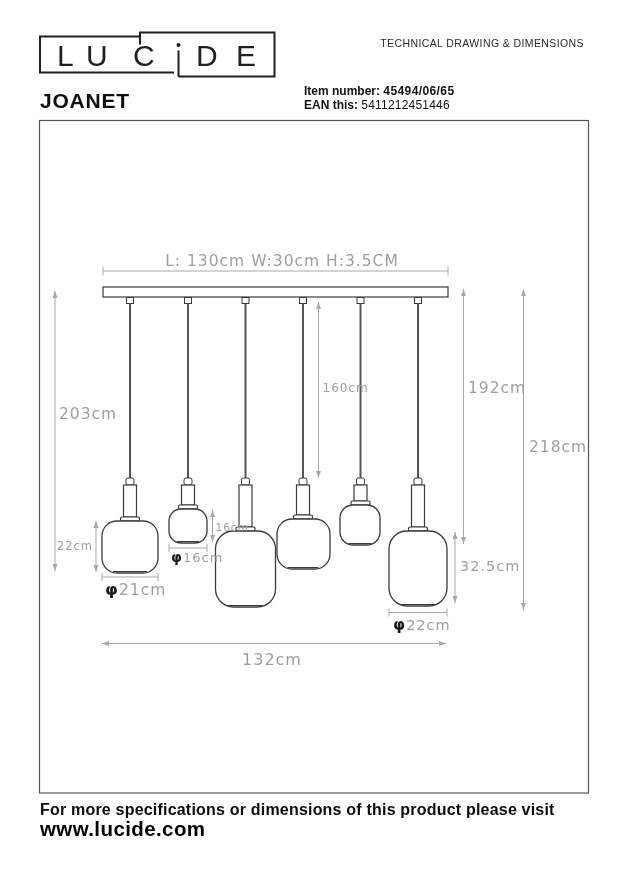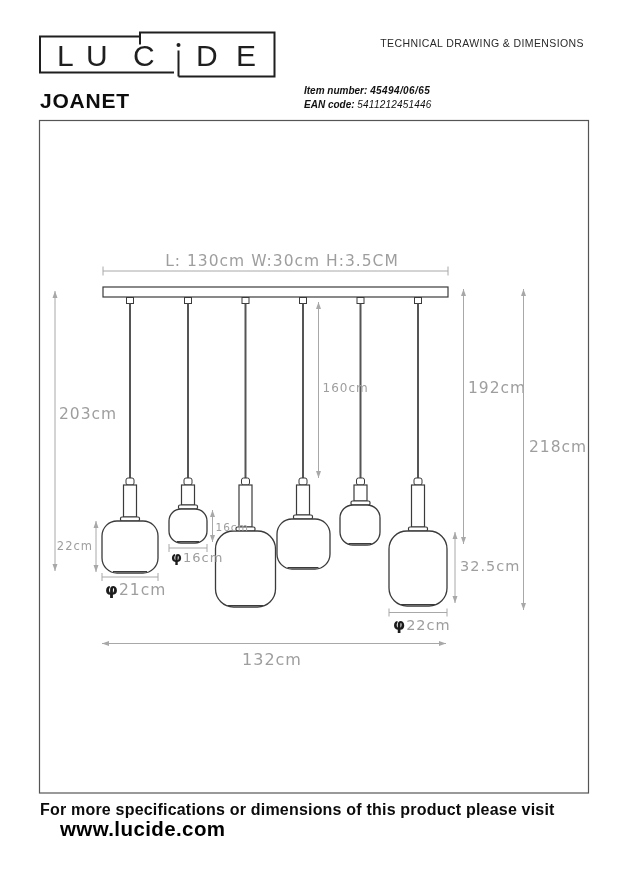--- a/index.html
+++ b/index.html
@@ -2,41 +2,41 @@
 <html><head>
 <meta charset="utf-8">
 <style>
   html,body{margin:0;padding:0;}
   body{background:#ffffff;width:620px;height:877px;position:relative;
        font-family:"Liberation Sans",sans-serif;-webkit-font-smoothing:antialiased;}
   .page{position:absolute;left:0;top:0;width:620px;height:877px;background:#fff;overflow:hidden;}
   .abs{position:absolute;}
   .doc-title{top:37px;right:36px;font-size:10.5px;color:#2a2a2a;letter-spacing:.4px;}
   .product-name{left:40px;top:89px;font-size:21px;font-weight:bold;color:#0d0d0d;letter-spacing:.8px;}
-  .codes{left:304px;top:84px;font-size:10px;color:#111;line-height:14px;font-style:italic;}
+  .codes{left:304px;top:84px;font-size:12px;color:#111;line-height:14px;}
   .codes .lbl{font-weight:bold;}
   .codes .val-bold{font-weight:bold;letter-spacing:.4px;}
   .codes .val-reg{font-weight:normal;letter-spacing:.2px;text-align:center;}
   .footer-note{left:40px;top:801px;font-size:16px;font-weight:bold;color:#0b0b0b;letter-spacing:.2px;}
-  .footer-site{left:40px;top:817px;font-size:20.5px;font-weight:bold;color:#000;letter-spacing:.4px;margin-left:20px;}
+  .footer-site{left:40px;top:817px;font-size:20.5px;font-weight:bold;color:#000;letter-spacing:.4px;}
   svg text{font-family:"DejaVu Sans",sans-serif;}
   .dimtxt{fill:#9e9e9e;letter-spacing:1px;}
   .diasym{fill:#1c1c1c;font-weight:bold;}
   .logoletter{fill:#1f1f1f;font-family:"Liberation Sans",sans-serif;}
 </style>
 </head>
 <body>
 
 <div class="page">
 
   <div class="abs doc-title">TECHNICAL DRAWING &amp; DIMENSIONS</div>
   <div class="abs product-name">JOANET</div>
   <div class="abs codes">
     <div><span class="lbl">Item number:</span>&nbsp;<span class="val-bold">45494/06/65</span></div>
-    <div><span class="lbl">EAN code:</span>&nbsp;<span class="val-reg">5411212451446</span></div>
+    <div><span class="lbl">EAN this:</span>&nbsp;<span class="val-reg">5411212451446</span></div>
   </div>
 
   <div class="abs footer-note">For more specifications or dimensions of this product please visit</div>
   <div class="abs footer-site">www.lucide.com</div>
 
   <svg class="abs" style="left:0;top:0" width="620" height="877" viewBox="0 0 620 877">
     <defs>
       <marker id="ar" viewBox="0 0 8 6" refX="7.5" refY="3" markerWidth="8" markerHeight="6" orient="auto-start-reverse" markerUnits="userSpaceOnUse">
         <path d="M0.5,0.5 L7.5,3 L0.5,5.5 Z" fill="#a8a8a8"></path>
       </marker>

